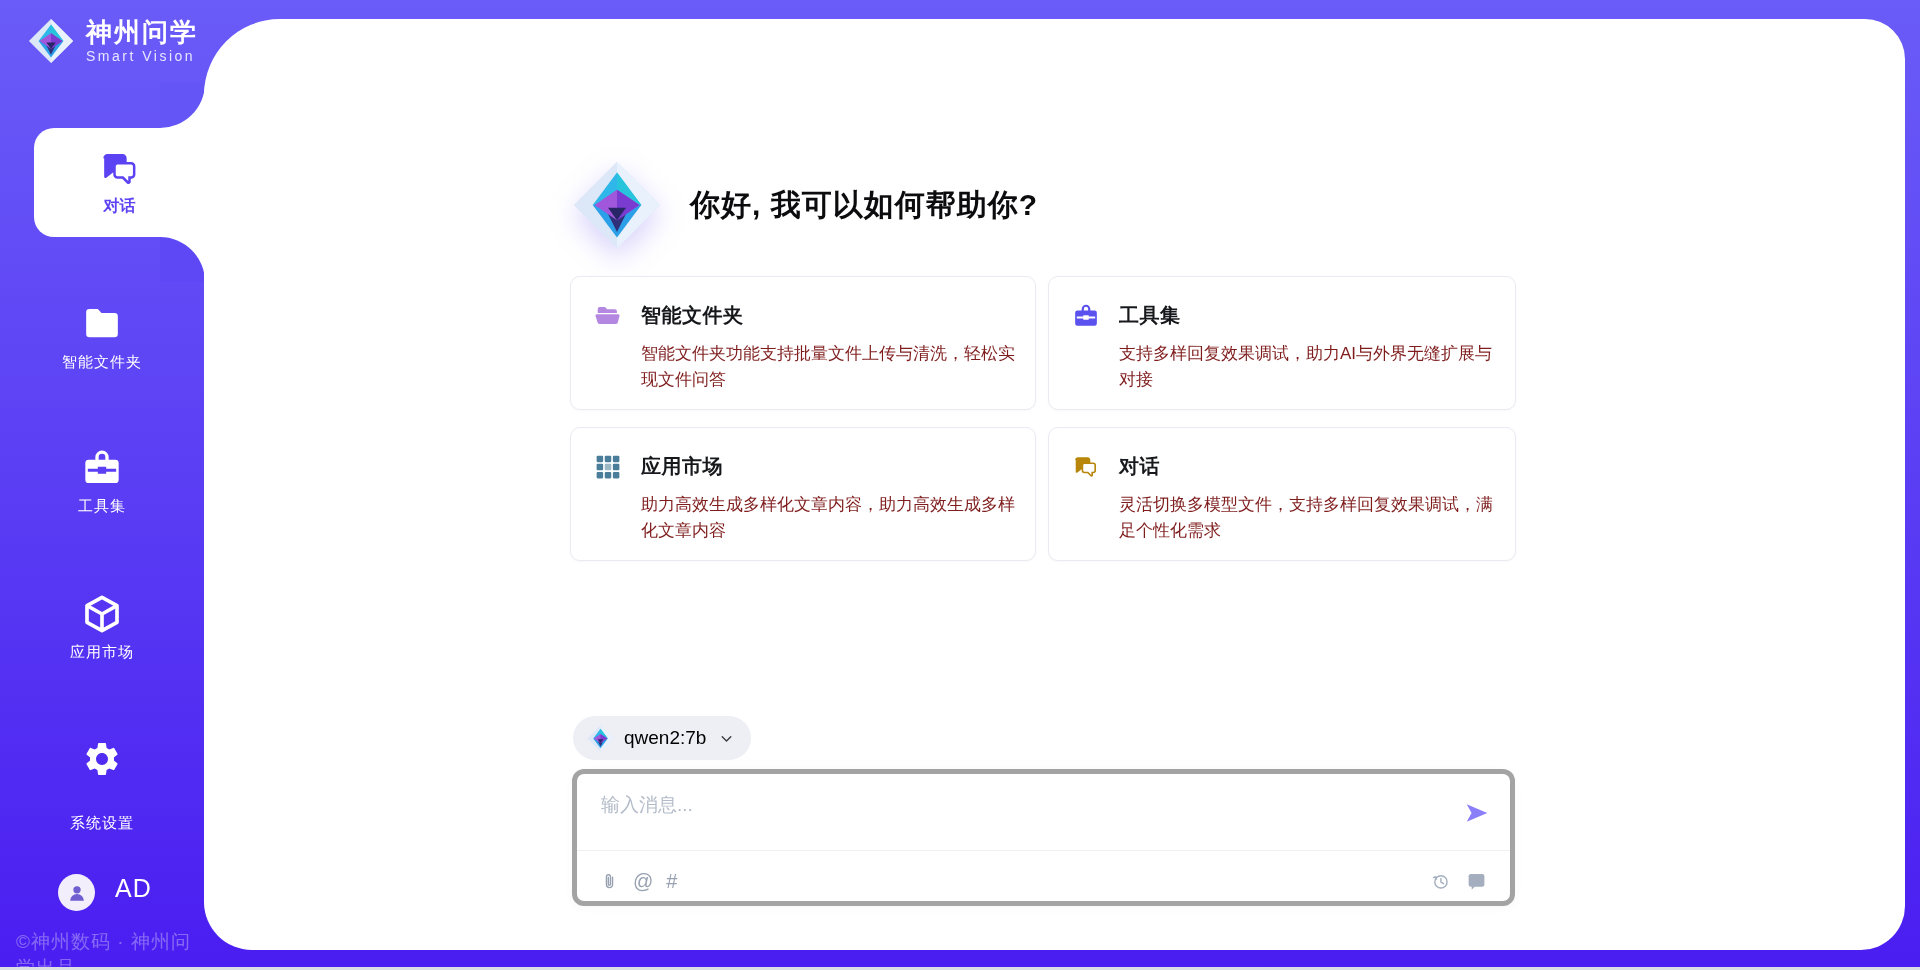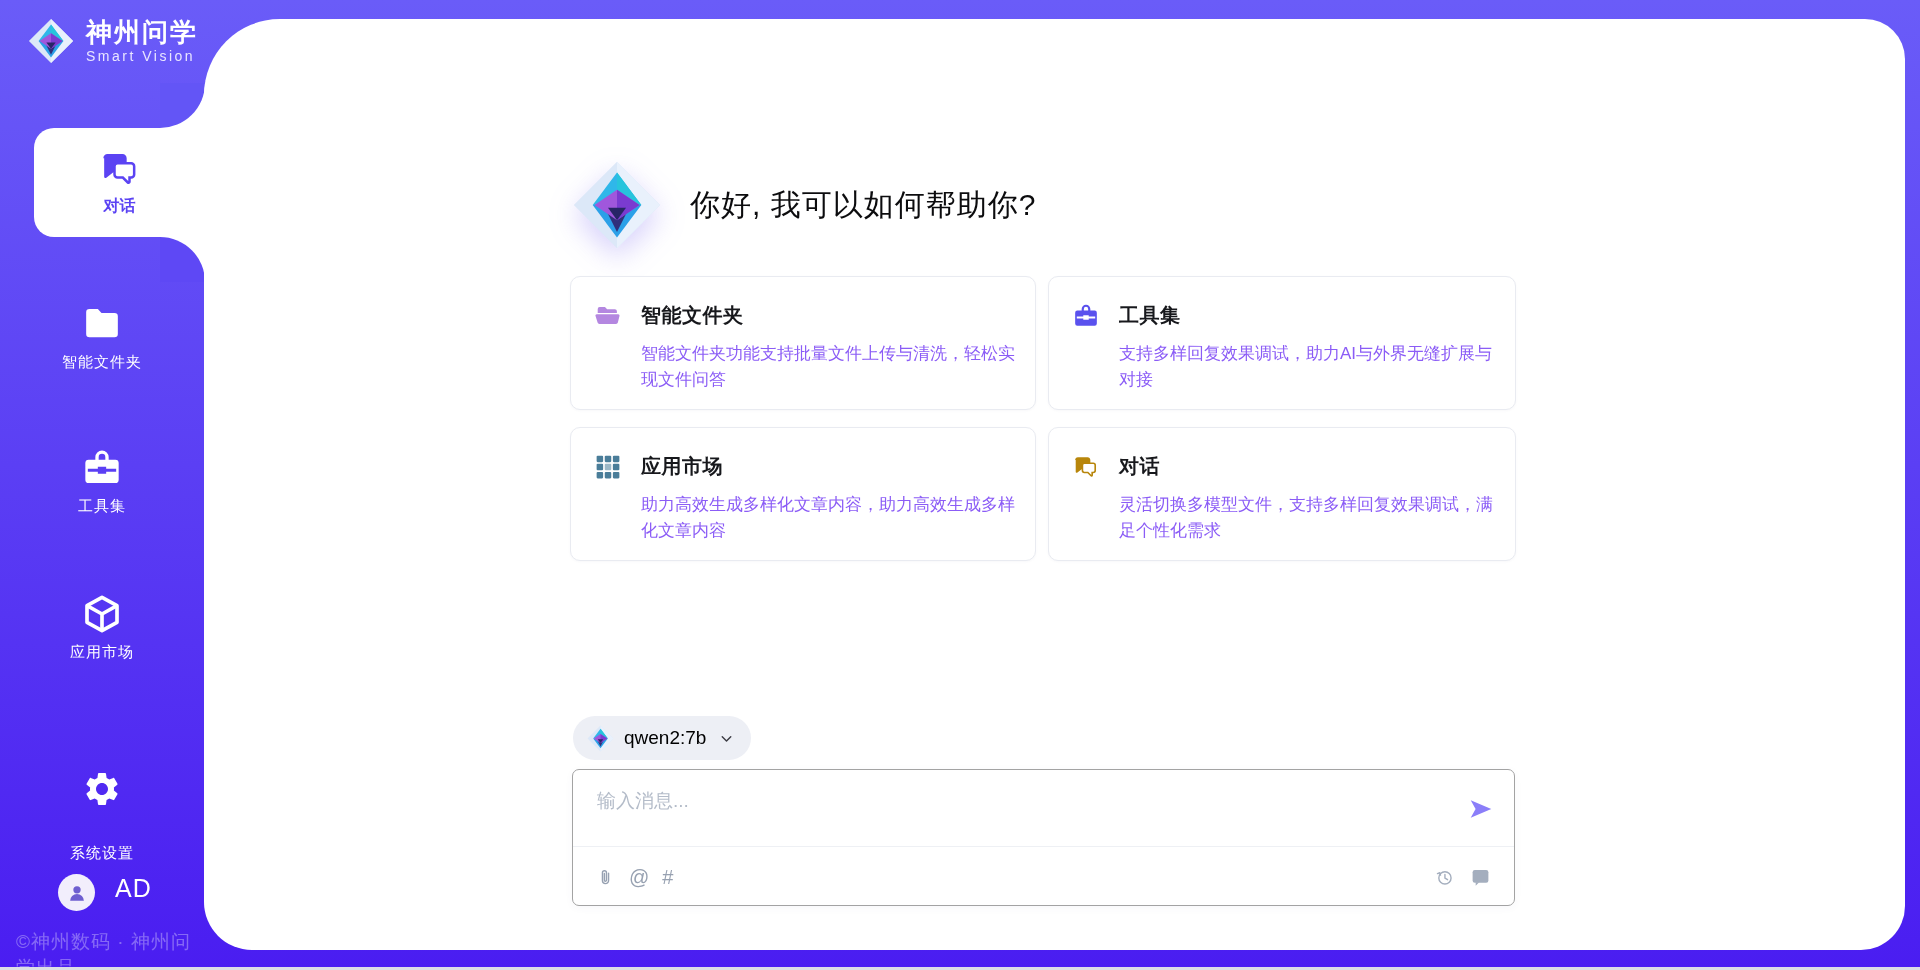--- a/index.html
+++ b/index.html
@@ -40,66 +40,66 @@
 
   .nav-item {
     position:absolute; left:0; width:204px; text-align:center;
     display:flex; flex-direction:column; align-items:center; gap:9px; cursor:pointer;
   }
   .nav-item .nav-label { color:#ffffff; font-size:15px; letter-spacing:1px; }
   .nav-icon { width:40px; height:40px; display:block; }
   .ni-folder  { top:304px; }
   .ni-toolbox { top:448px; }
   .ni-cube    { top:594px; }
-  .ni-gear    { top:769px;gap:35px; }
+  .ni-gear    { top:739px;gap:35px; }
 
   .user-row { position:absolute; left:58px; top:874px; display:flex; align-items:flex-start; gap:20px; cursor:pointer; }
   .avatar { width:37px; height:37px; border-radius:50%; background:#f2eefc; display:flex; align-items:center; justify-content:center; }
   .avatar svg { width:22px; height:22px; color:#6e5ed0; }
   .user-name { color:#fff; font-size:25px; letter-spacing:1px; }
 
   .footer-note { position:absolute; left:16px; top:929px; color:rgba(255,255,255,0.33); font-size:19px; letter-spacing:1px; }
 
   
   .greeting { position:absolute; left:570px; top:160px; display:flex; align-items:center; }
   .greeting .gem { width:94px; height:90px; filter:drop-shadow(0 10px 14px rgba(110,90,240,0.28)); }
-  .greeting-text { margin-left:26px; font-size:30px; font-weight:normal; color:#0c0c0e; letter-spacing:1px; }
+  .greeting-text { margin-left:26px; font-size:30px; font-weight:bold; color:#0c0c0e; letter-spacing:1px; }
 
   
   .cards {
     position:absolute; left:570px; top:276px; width:946px;
     display:grid; grid-template-columns:466px 468px; grid-auto-rows:134px; gap:17px 12px;
   }
   .card {
     background:#fff; border:1px solid #e9ebf1; border-radius:10px;
     padding:25px 16px 0 24px; cursor:pointer;
     box-shadow:0 1px 3px rgba(40,40,90,0.03);
   }
   .card-head { display:flex; align-items:center; gap:20px; }
   .card-icon { width:26px; height:26px; flex:none; }
   .card-title { font-size:20px; font-weight:bold; color:#17181c; letter-spacing:0.5px; }
-  .card-desc { margin:12px 0 0 46px; font-size:17px; line-height:1.55; color:#8b5cf6; }
+  .card-desc { margin:12px 0 0 46px; font-size:17px; line-height:1.55; color:#7f1d1d; }
   .ic-purple { color:#b487e0; }
   .ic-indigo { color:#5a51ee; }
   .ic-steel  { color:#4a7d99; }
   .ic-gold   { color:#b8860b; }
 
   
   .model-pill {
     position:absolute; left:573px; top:716px; height:44px; padding:0 16px 0 14px;
     background:#edeff5; border-radius:22px; display:flex; align-items:center; gap:10px; cursor:pointer;
   }
   .model-pill .gem { width:27px; height:27px; }
   .model-name { font-size:19px; color:#000000; font-weight:500; }
   .chev { width:17px; height:17px; color:#3c3c44; margin-left:2px; }
 
   
   .composer {
     position:absolute; left:572px; top:769px; width:943px; height:137px;
-    background:#fff; border:1px solid #a3a3a3; border-radius:7px;
+    background:#fff; border:5px solid #a3a3a3; border-radius:12px;
     box-shadow:0 2px 8px rgba(70,70,140,0.04);
     padding-left:10px;
   }
   .composer textarea {
     position:absolute; left:24px; top:18px; width:850px; height:52px;
     border:none; outline:none; resize:none; background:transparent;
     font-family:inherit; font-size:19px; color:#333;
   }
   .composer textarea::placeholder { color:#b4bcc9; }
   .send-btn { position:absolute; right:20px; top:26px; width:26px; height:26px; color:#8b7ef9; cursor:pointer; }

